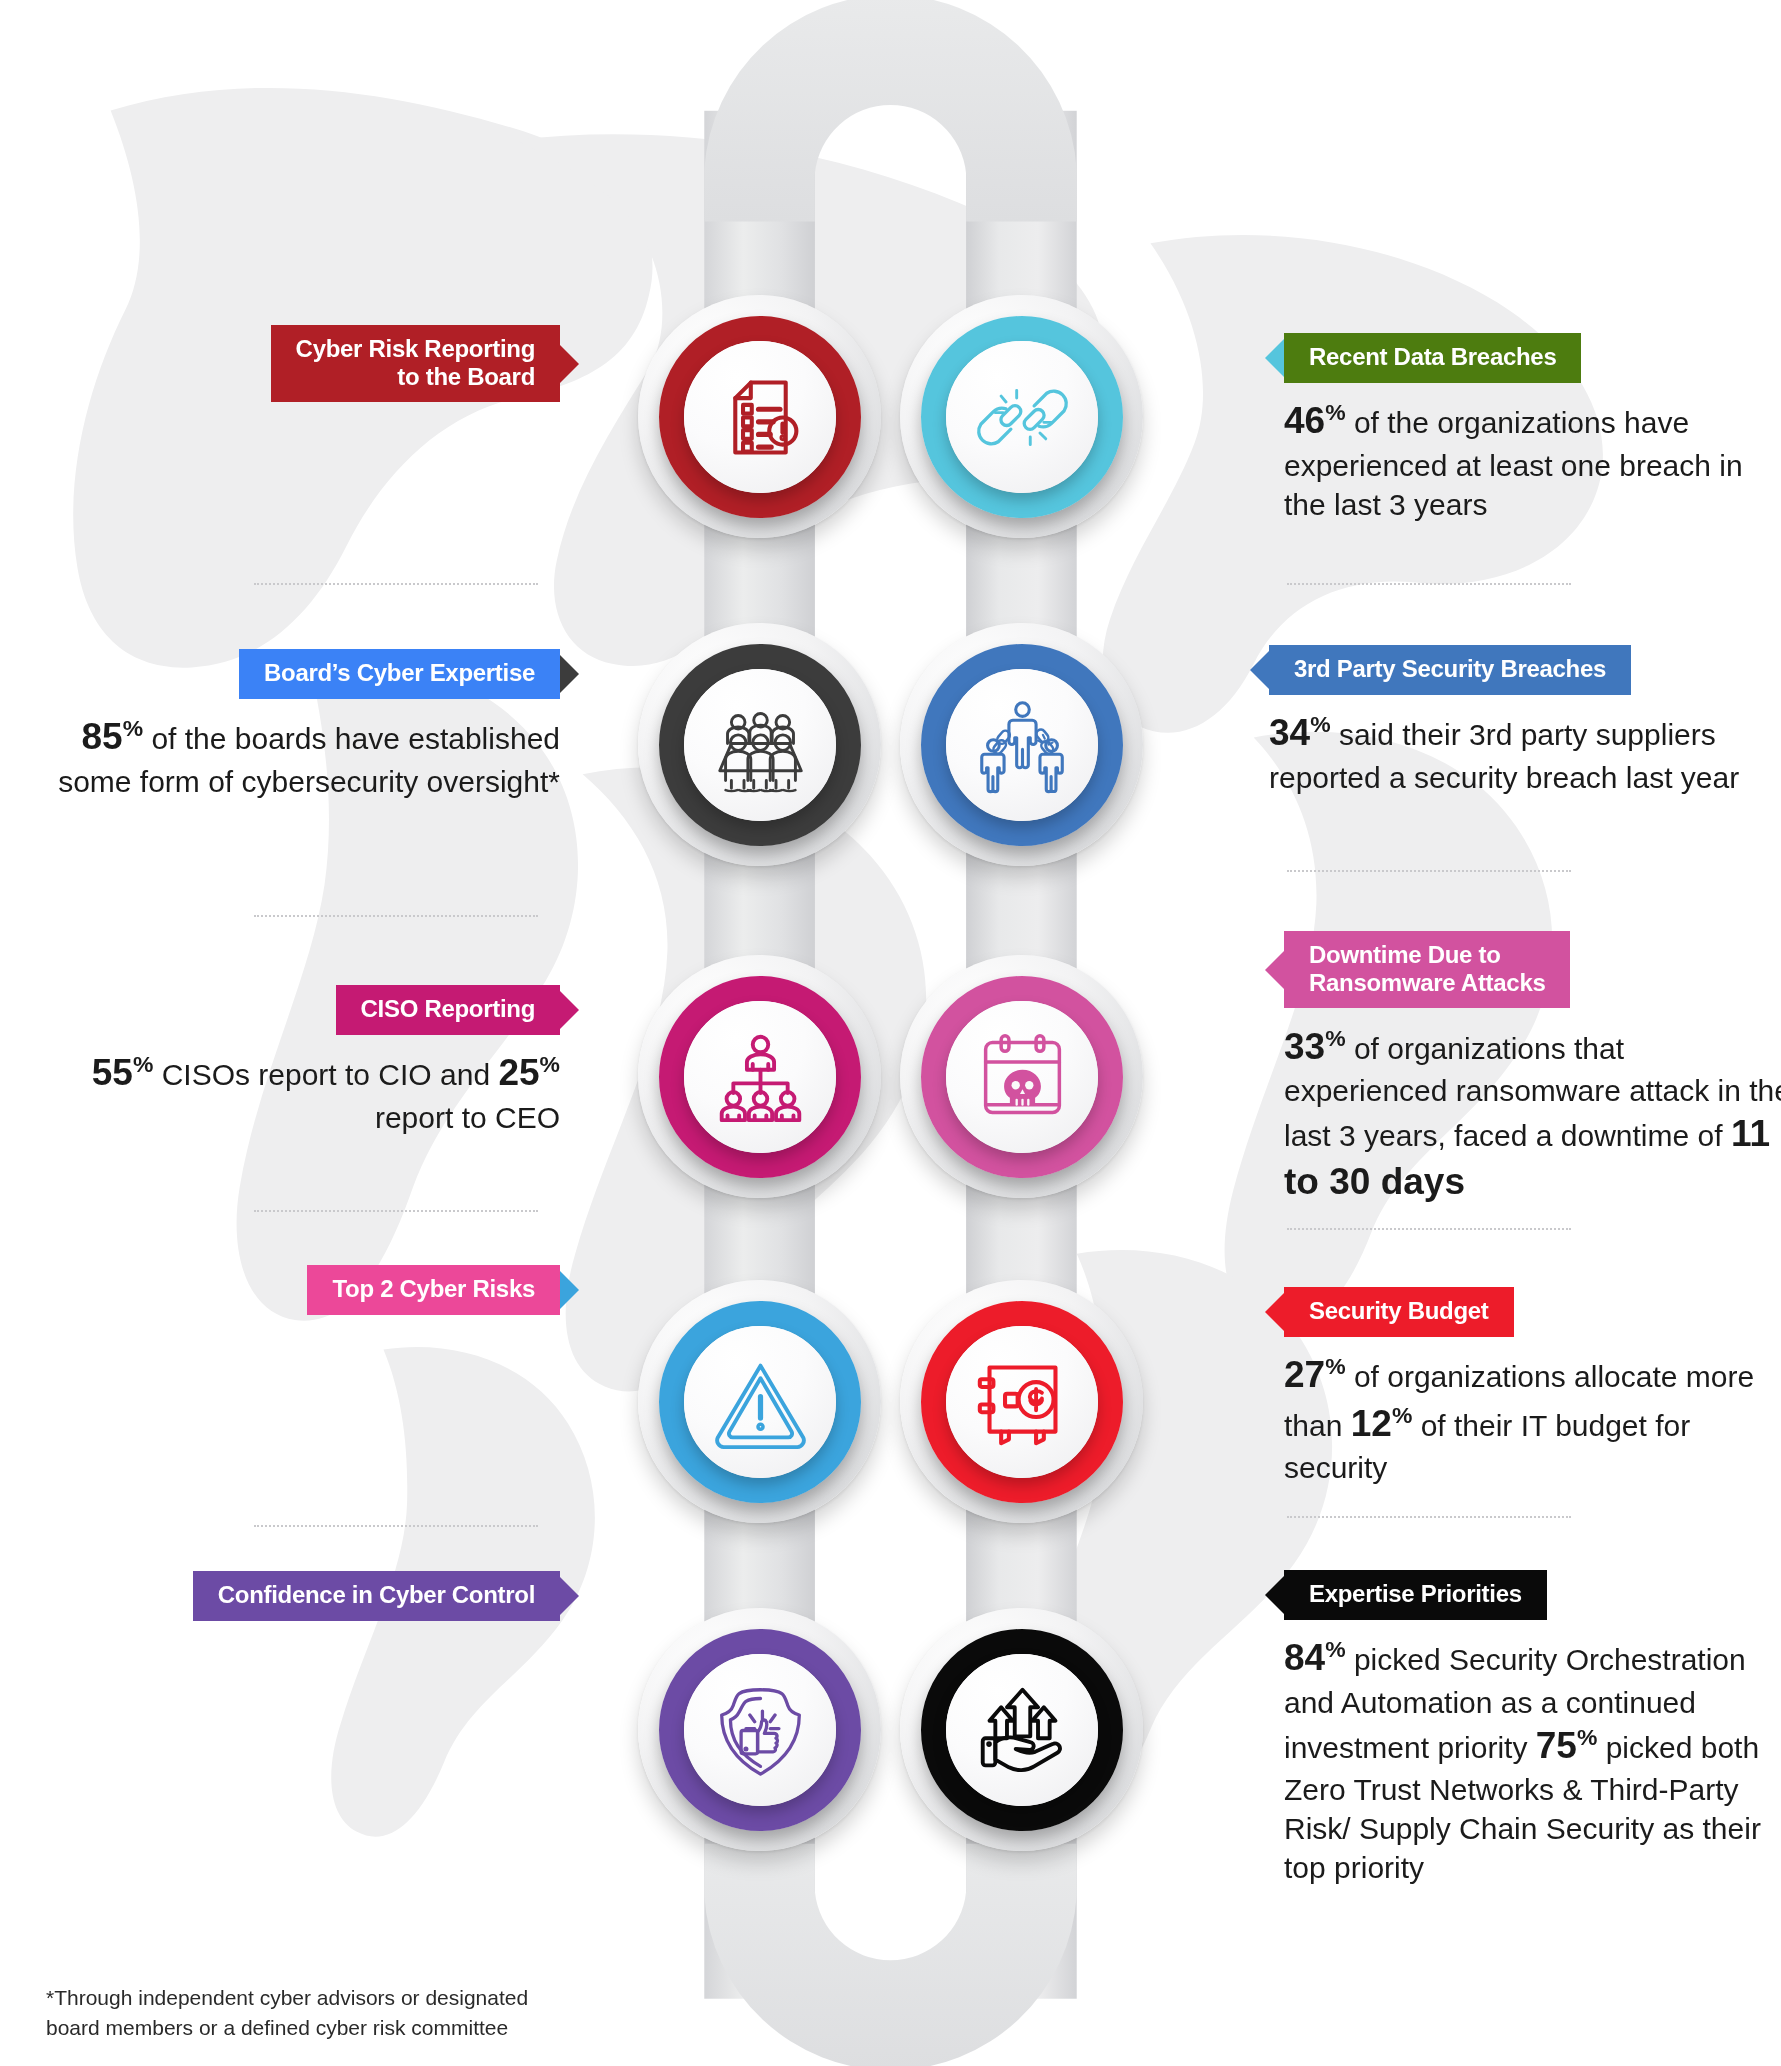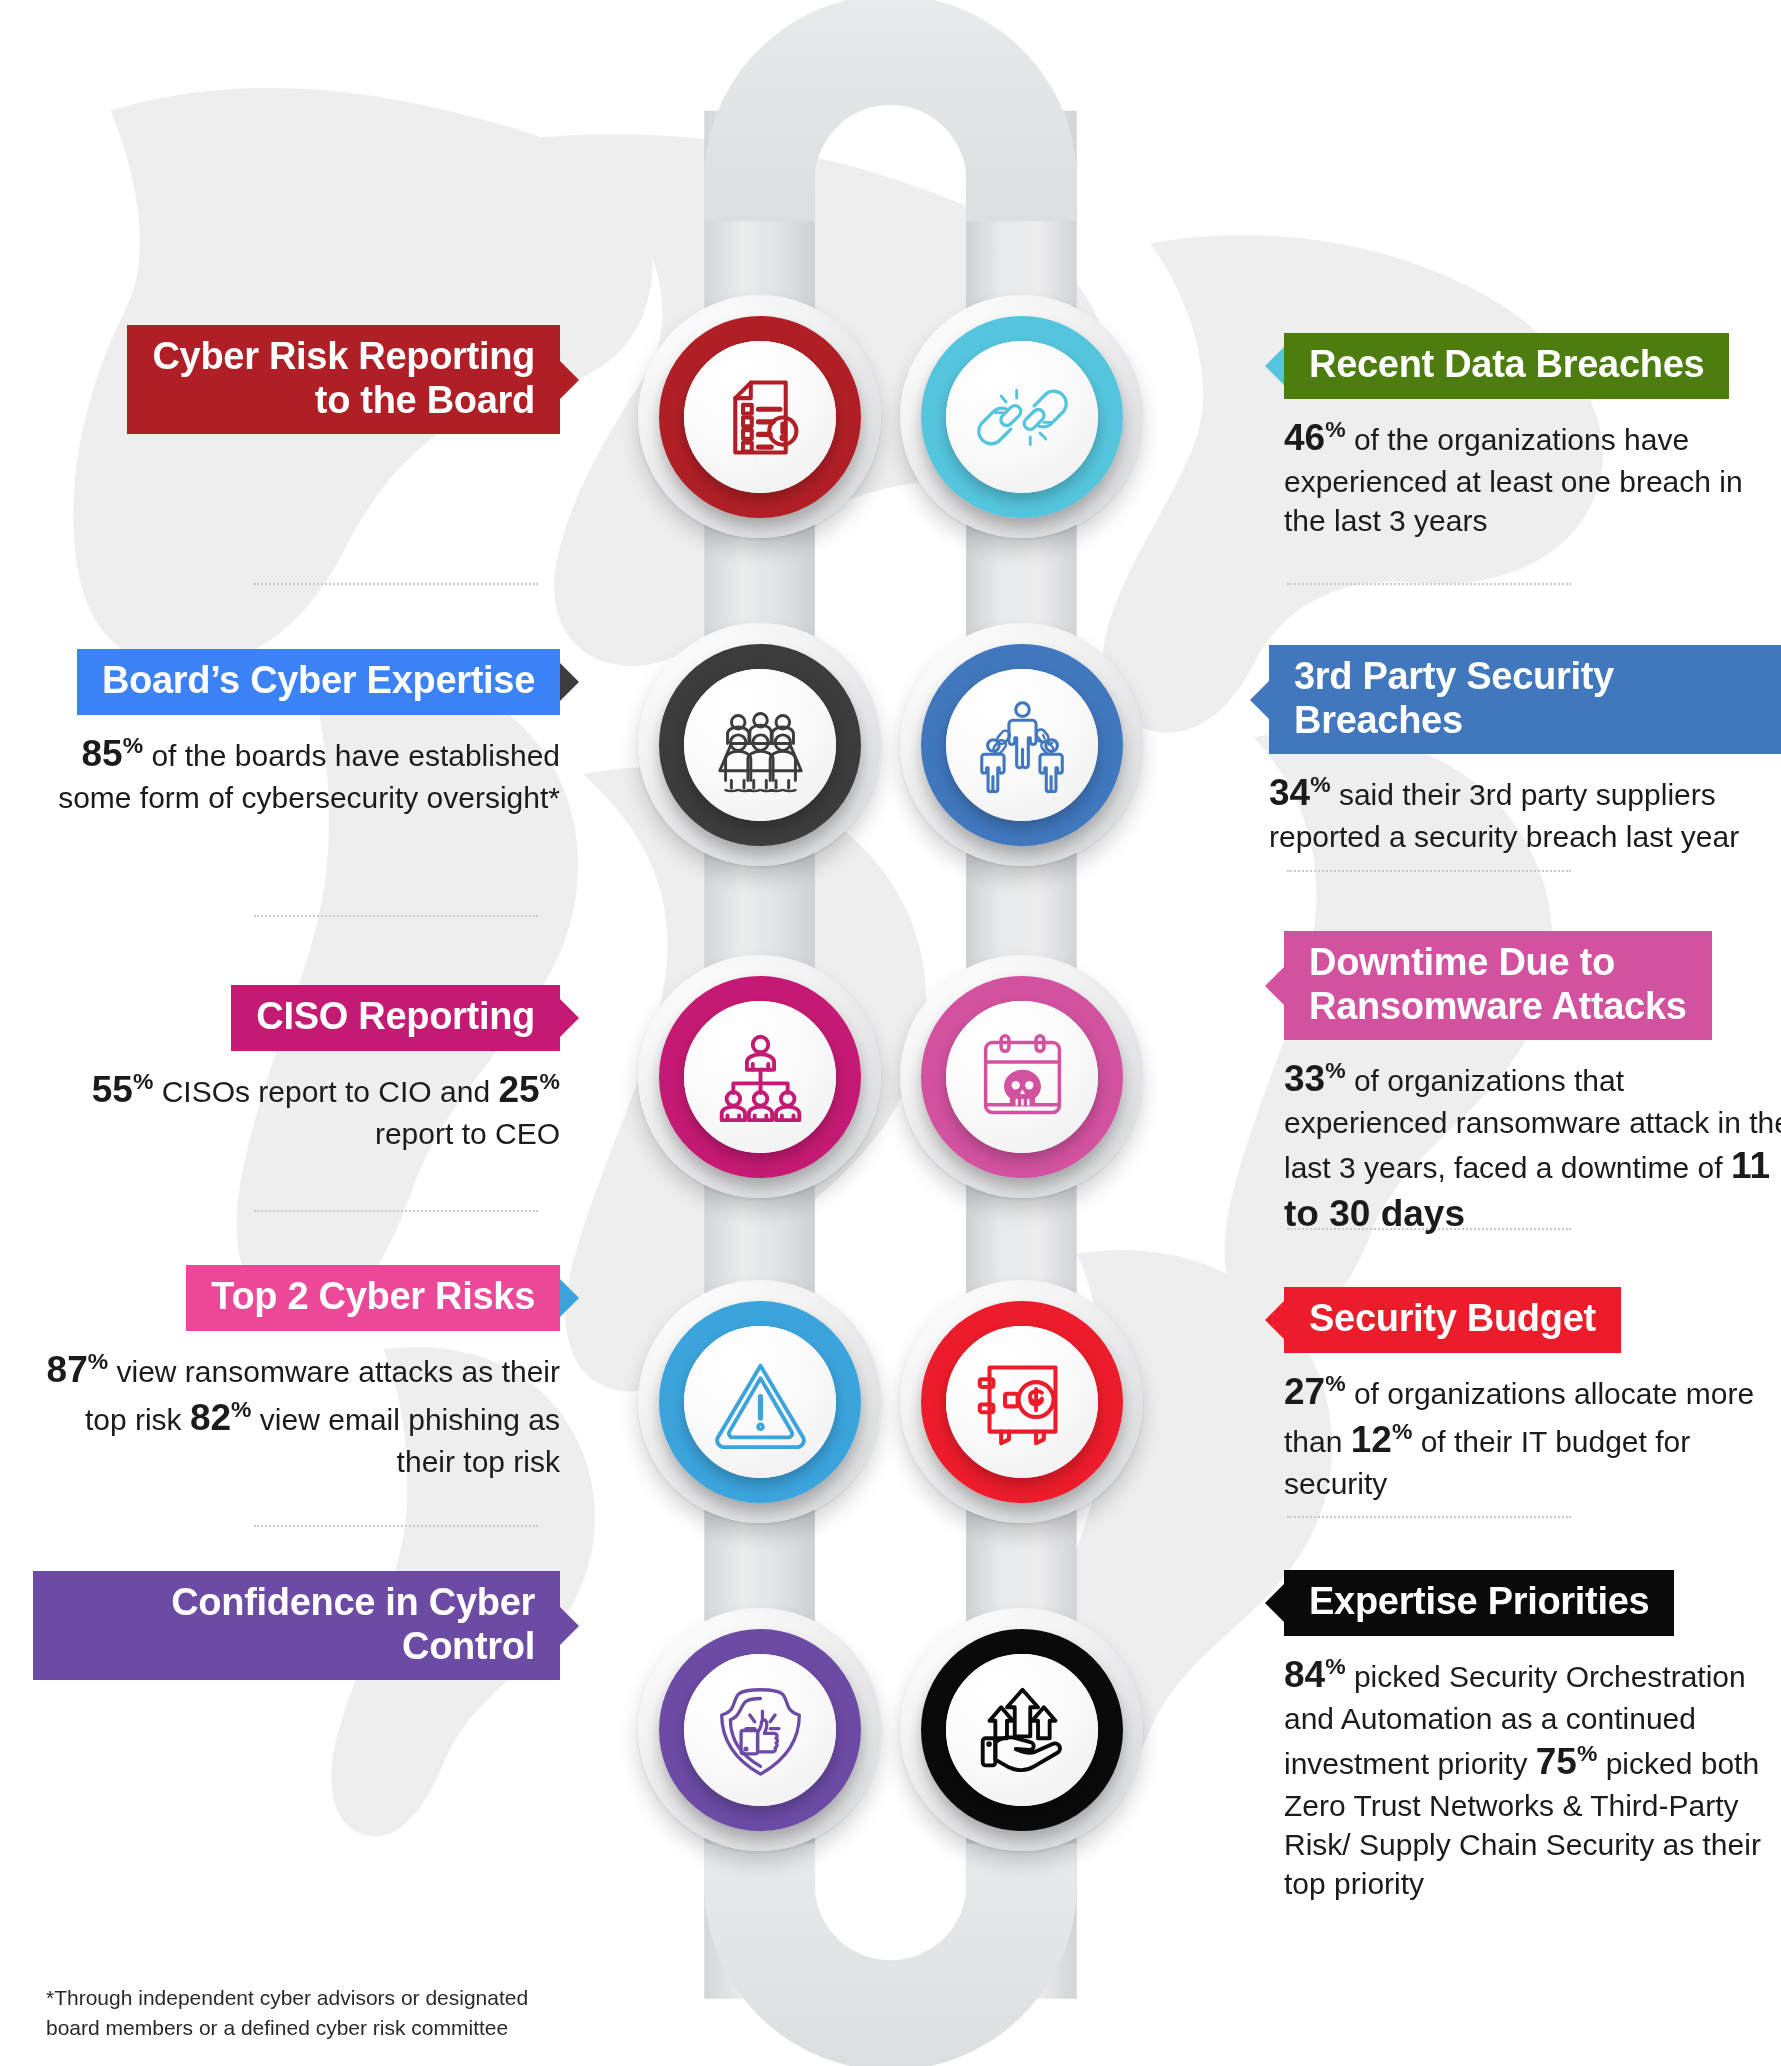--- a/index.html
+++ b/index.html
@@ -36,21 +36,21 @@
     border-radius:50%;
     background:radial-gradient(circle at 34% 24%, #ffffff 0%, #fbfbfc 45%, #ededef 100%);
     box-shadow:0 7.4px 13.3px rgba(0,0,0,.22);
     display:flex; align-items:center; justify-content:center;
   }
   .node .inner svg{ width:97px; height:97px; }
 
   
   .tag{
     display:inline-block; position:relative;
-    color:#ffffff; font-weight:bold; font-size:38px; line-height:1.15;
+    color:#ffffff; font-weight:bold; font-size:24px; line-height:1.15;
     padding:10.3px 25px 11.8px 25px;
     font-family:"Liberation Sans", sans-serif;
     letter-spacing:-0.3px;
   }
   .tag.left{ text-align:right; }
   .tag.right{ text-align:left; }
   
   .tag.left:after{
     content:""; position:absolute; right:-19px; top:50%; transform:translateY(-50%);
     width:0;height:0; border-top:19px solid transparent; border-bottom:19px solid transparent;
@@ -150,21 +150,20 @@
   <div class="tagwrap">
       <span class="tag left" style="--c: #c51a73; background: rgb(197, 26, 115);"><span>CISO Reporting</span></span>
     </div>
   <div class="body"><b>55<sup>%</sup></b> CISOs report to CIO and <b>25<sup>%</sup></b> report to CEO</div>
 </div>
 
 <div class="block L" style="left:44px; top:1265px; width:516px;">
   <div class="tagwrap">
       <span class="tag left" style="--c: #3ba4dd; background: #ec4899;"><span>Top 2 Cyber Risks</span></span>
     </div>
-  <div class="body"><b>87<sup>%</sup></b> view ransomware attacks as their top risk <b>82<sup>%</sup></b> view email phishing as their top risk</div>
 </div>
 
 <div class="block L" style="left:33px; top:1571px; width:527px;">
   <div class="tagwrap">
       <span class="tag left" style="--c: #6c4ba5; background: rgb(108, 75, 165);"><span>Confidence in Cyber Control</span></span>
     </div>
 </div>
 
 <div class="divider" style="left:254px; top:583px; width:284px;"></div>
 <div class="divider" style="left:254px; top:915px; width:284px;"></div>

